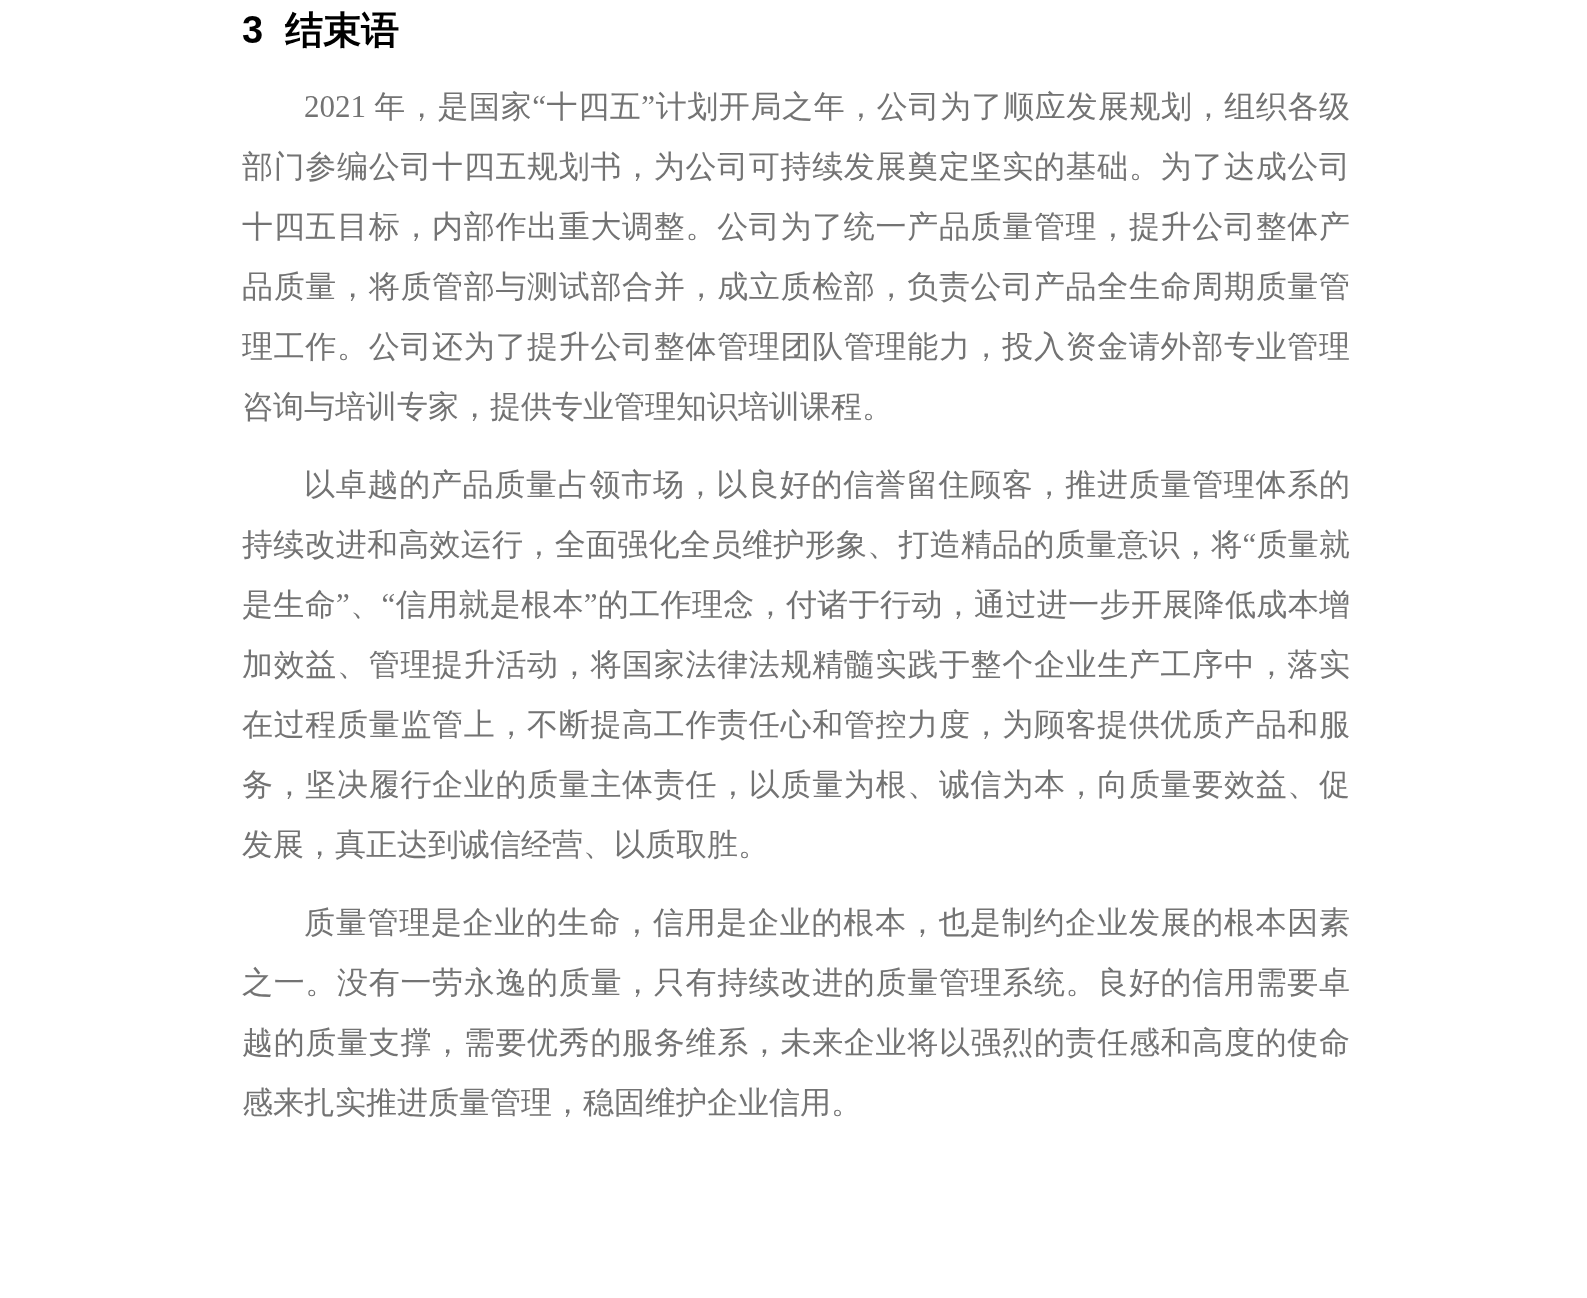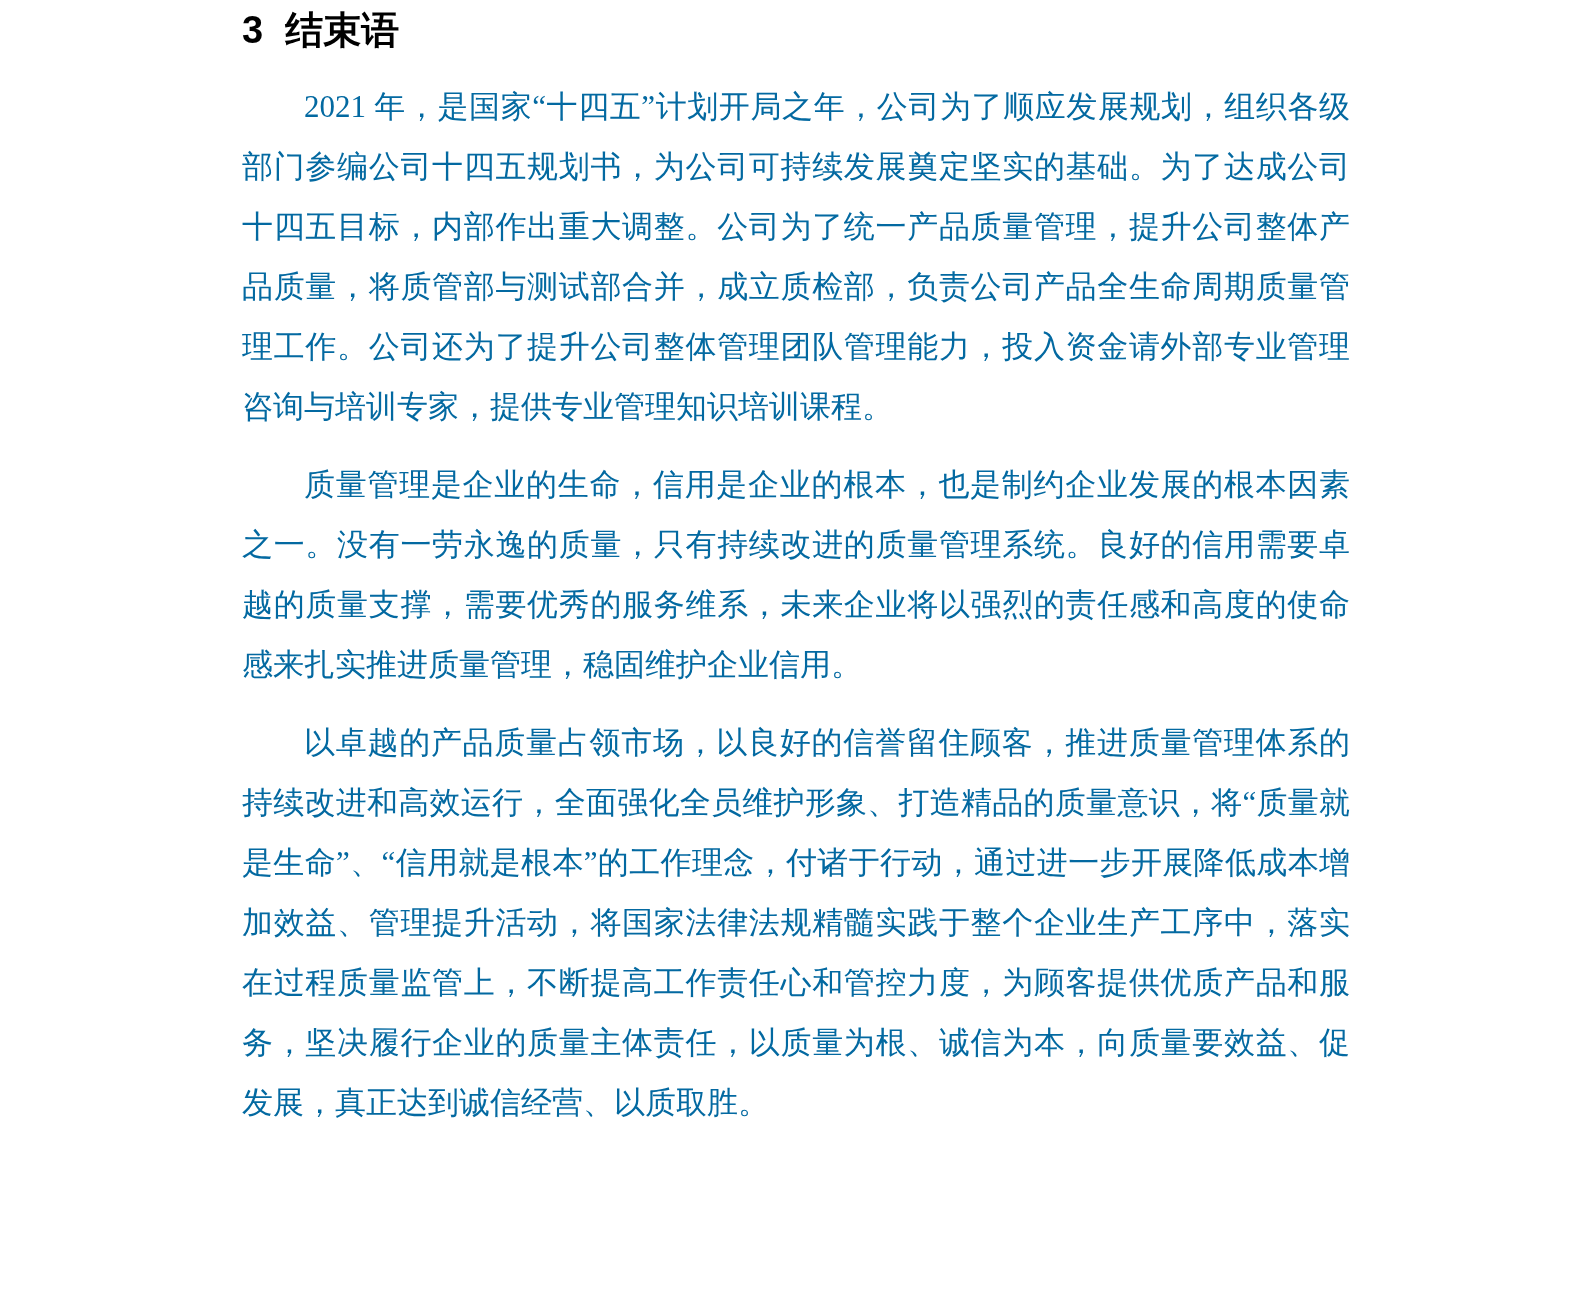--- a/index.html
+++ b/index.html
@@ -39,35 +39,35 @@
     text-align: left;
   }
   .doc-heading .heading-number {
     display: inline-block;
     margin-right: 22px;
   }
   .body-para {
     font-family: "Liberation Serif", "DejaVu Serif", serif;
     font-size: 31px;
     line-height: 60px;
-    color: #0369a1;
+    color: #737373;
     text-align: justify;
     text-justify: inter-ideograph;
     text-indent: 2em;
     margin: 0 0 18px 0;
     padding: 0;
     overflow-wrap: break-word;
   }
 </style>
 </head>
 <body>
 
 <div class="doc-page">
   <div class="doc-content">
     <h1 class="doc-heading"><span class="heading-number">3</span><span class="heading-title">结束语</span></h1>
 
     <p class="body-para">2021 年，是国家“十四五”计划开局之年，公司为了顺应发展规划，组织各级部门参编公司十四五规划书，为公司可持续发展奠定坚实的基础。为了达成公司十四五目标，内部作出重大调整。公司为了统一产品质量管理，提升公司整体产品质量，将质管部与测试部合并，成立质检部，负责公司产品全生命周期质量管理工作。公司还为了提升公司整体管理团队管理能力，投入资金请外部专业管理咨询与培训专家，提供专业管理知识培训课程。</p>
 
+    <p class="body-para">以卓越的产品质量占领市场，以良好的信誉留住顾客，推进质量管理体系的持续改进和高效运行，全面强化全员维护形象、打造精品的质量意识，将“质量就是生命”、“信用就是根本”的工作理念，付诸于行动，通过进一步开展降低成本增加效益、管理提升活动，将国家法律法规精髓实践于整个企业生产工序中，落实在过程质量监管上，不断提高工作责任心和管控力度，为顾客提供优质产品和服务，坚决履行企业的质量主体责任，以质量为根、诚信为本，向质量要效益、促发展，真正达到诚信经营、以质取胜。</p>
+
     <p class="body-para">质量管理是企业的生命，信用是企业的根本，也是制约企业发展的根本因素之一。没有一劳永逸的质量，只有持续改进的质量管理系统。良好的信用需要卓越的质量支撑，需要优秀的服务维系，未来企业将以强烈的责任感和高度的使命感来扎实推进质量管理，稳固维护企业信用。</p>
-
-    <p class="body-para">以卓越的产品质量占领市场，以良好的信誉留住顾客，推进质量管理体系的持续改进和高效运行，全面强化全员维护形象、打造精品的质量意识，将“质量就是生命”、“信用就是根本”的工作理念，付诸于行动，通过进一步开展降低成本增加效益、管理提升活动，将国家法律法规精髓实践于整个企业生产工序中，落实在过程质量监管上，不断提高工作责任心和管控力度，为顾客提供优质产品和服务，坚决履行企业的质量主体责任，以质量为根、诚信为本，向质量要效益、促发展，真正达到诚信经营、以质取胜。</p>
   </div>
 </div>
 
 </body></html>

